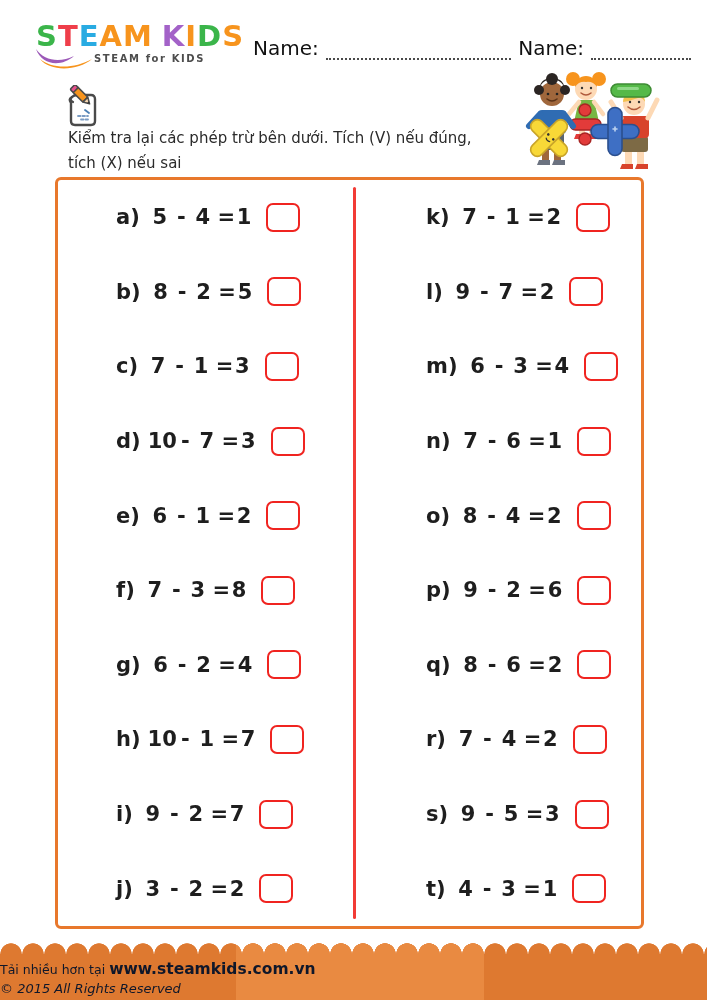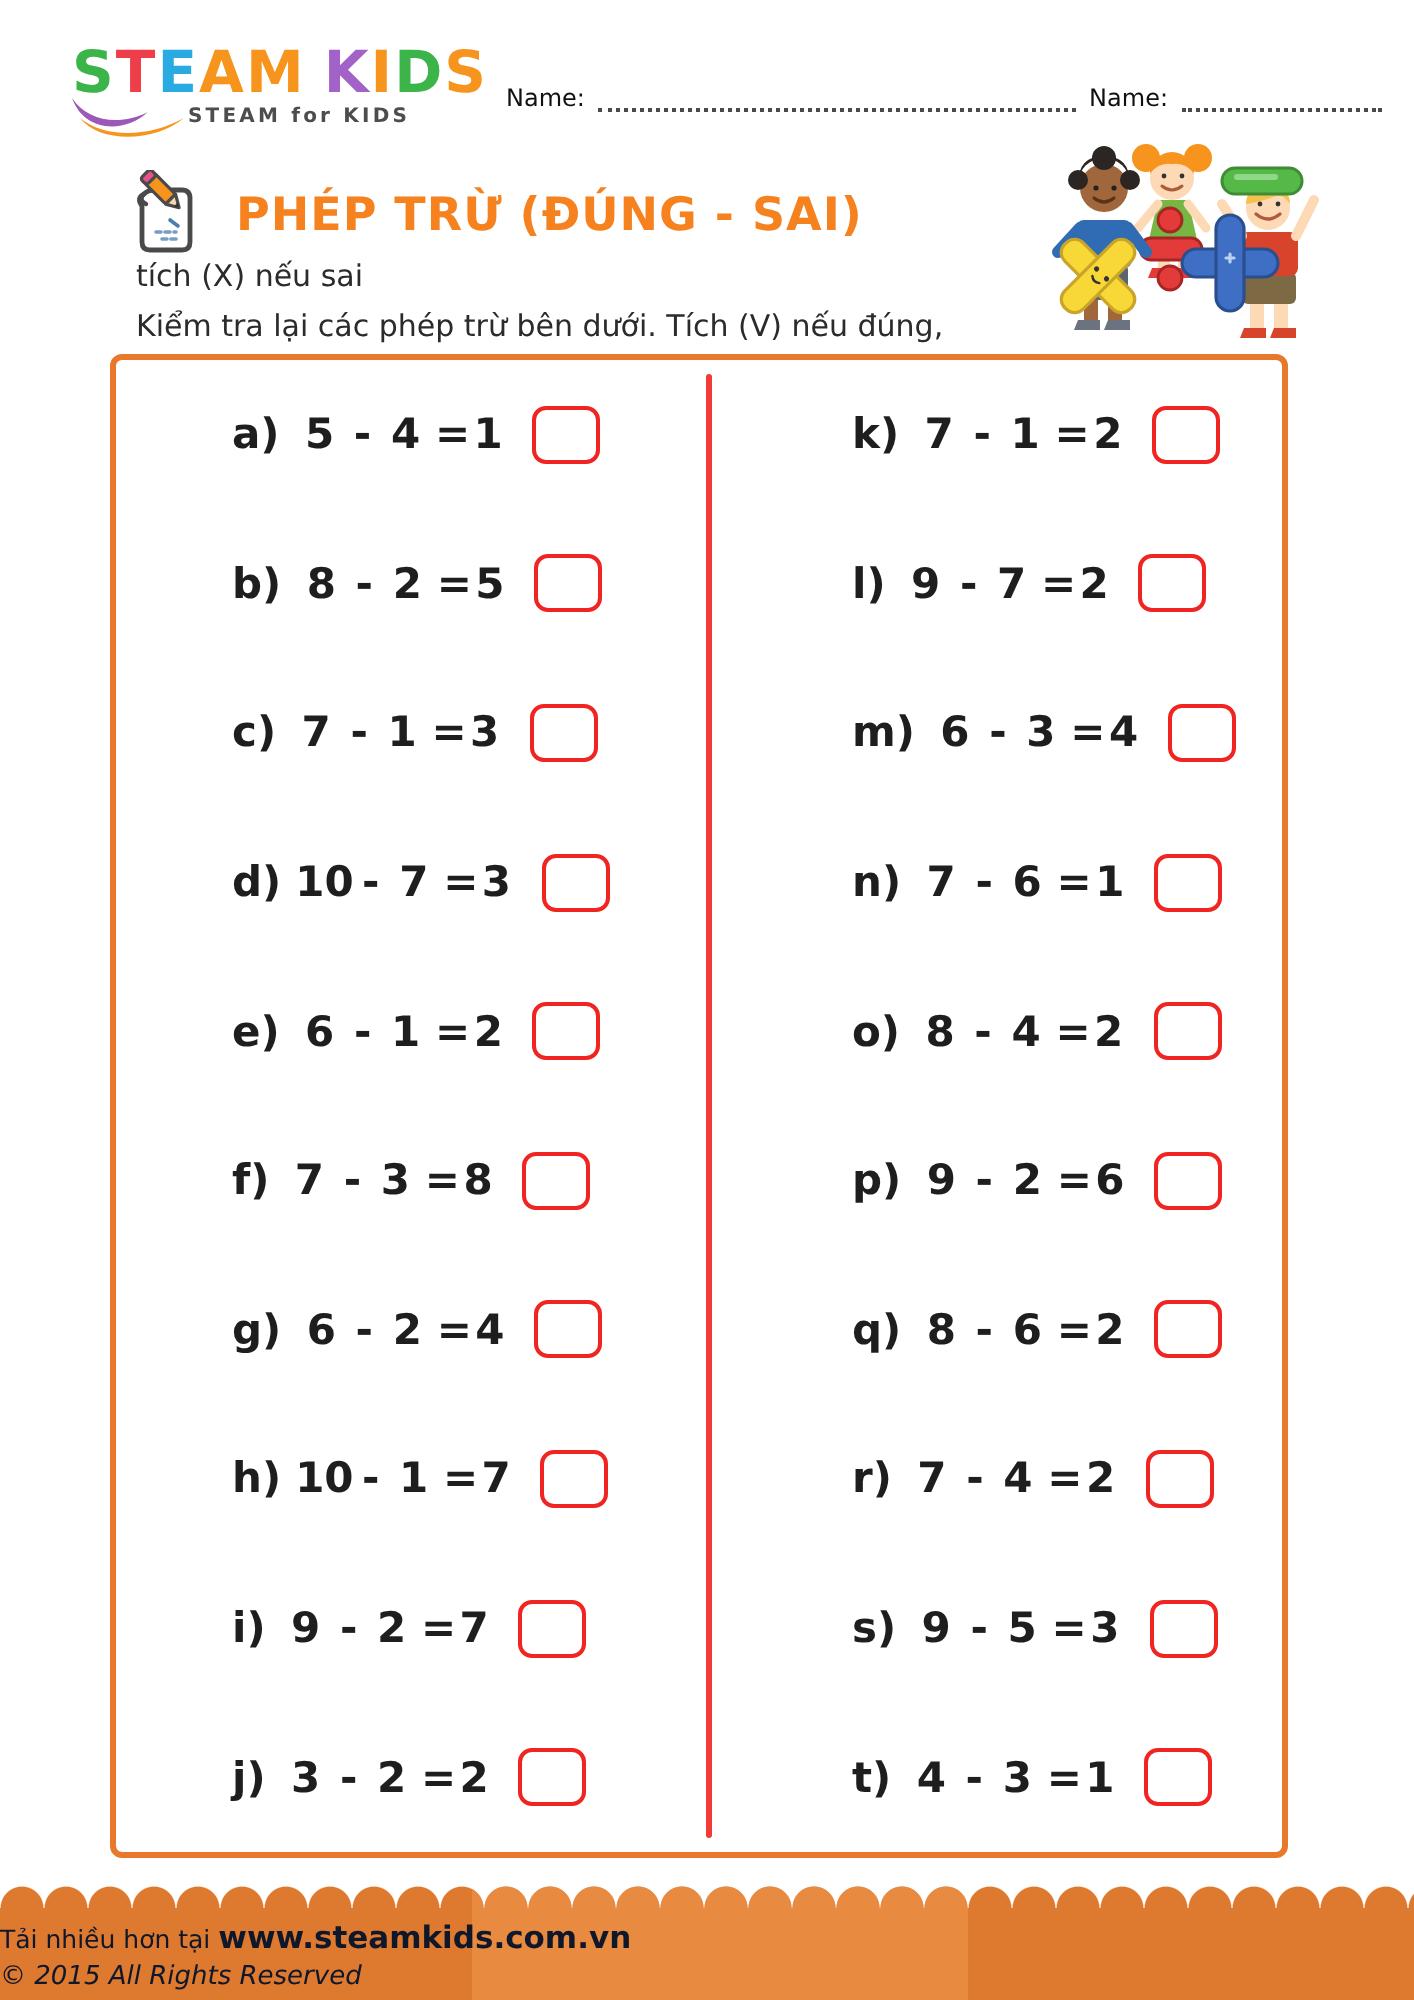--- a/index.html
+++ b/index.html
@@ -18,21 +18,21 @@
 
   
   .logo{position:absolute;left:36px;top:22px;width:200px;}
   .logo-letters{font-size:29px;font-weight:800;letter-spacing:1px;line-height:1;white-space:nowrap;}
   .logo-letters .sp{display:inline-block;width:9px;}
   .logo-bottom{position:relative;height:22px;}
   .logo-swoosh{position:absolute;left:-2px;top:-4px;}
   .logo-tagline{position:absolute;left:58px;top:2px;font-size:10px;font-weight:700;color:#4D4D4D;letter-spacing:1.6px;white-space:nowrap;}
 
   
-  .namedate{position:absolute;left:253px;top:36px;width:438px;display:flex;align-items:flex-end;gap:7px;font-size:12px;font-weight:500;color:#111;}
+  .namedate{position:absolute;left:253px;top:36px;width:438px;display:flex;align-items:flex-end;gap:7px;font-size:20px;font-weight:500;color:#111;}
   .dotline{border-bottom:2px dotted #4a4a4a;height:20px;}
   .dot-name{flex:1;}
   .dot-date{width:100px;}
   .lbl{white-space:nowrap;}
 
   
   .titlebar{position:absolute;left:62px;top:85px;display:flex;align-items:center;gap:8px;}
   .title-text{font-size:23px;font-weight:800;color:var(--accent);letter-spacing:.5px;white-space:nowrap;}
   .instructions{position:absolute;left:68px;top:126px;width:430px;font-size:15px;font-weight:500;line-height:1.65;color:#2B2B2B;}
 
@@ -100,26 +100,25 @@
       <path d="M10 12 q-3 3 1 5" fill="none" stroke="#4A4A4A" stroke-width="2.2" stroke-linecap="round"></path>
       <g transform="rotate(45 18 10)">
         <rect x="10" y="6" width="15" height="7" rx="1.2" fill="#F7941D" stroke="#4A4A4A" stroke-width="1.6"></rect>
         <rect x="7" y="6" width="4.5" height="7" rx="1.5" fill="#E8518D" stroke="#4A4A4A" stroke-width="1.6"></rect>
         <path d="M25 6 l6 3.5 l-6 3.5 z" fill="#F8D8B0" stroke="#4A4A4A" stroke-width="1.6" stroke-linejoin="round"></path>
         <path d="M28.7 8.1 l2.3 1.4 l-2.3 1.4 z" fill="#333"></path>
       </g>
       <path d="M16 31 h10 M19 34.5 h7" stroke="#7A9CC4" stroke-width="1.8" stroke-dasharray="2.5 2" stroke-linecap="round"></path>
       <path d="M23 25 l4 3" stroke="#4A7FB5" stroke-width="1.8" stroke-linecap="round"></path>
     </svg>
-    <span class="title-text">PHÉP TRỪ (ĐÚNG - SAI)</span>
   </div>
 
   <div class="instructions">
+    <div>Kiểm tra lại các phép trừ bên dưới. Tích (V) nếu đúng,</div>
     <div>tích (X) nếu sai</div>
-    <div>Kiểm tra lại các phép trừ bên dưới. Tích (V) nếu đúng,</div>
   </div>
 
   <svg class="kids" width="148" height="108" viewBox="0 0 148 108">
 
     <g>
       <rect x="112" y="84" width="7" height="14" fill="#FDD9B5"></rect>
       <rect x="124" y="84" width="7" height="14" fill="#FDD9B5"></rect>
       <path d="M109 98 h11 v5 h-13 z" fill="#D8432B"></path>
         <path d="M124 98 h11 v5 h-13 z" fill="#D8432B"></path>
       <rect x="108" y="70" width="27" height="16" rx="3" fill="#7D6A45"></rect>

